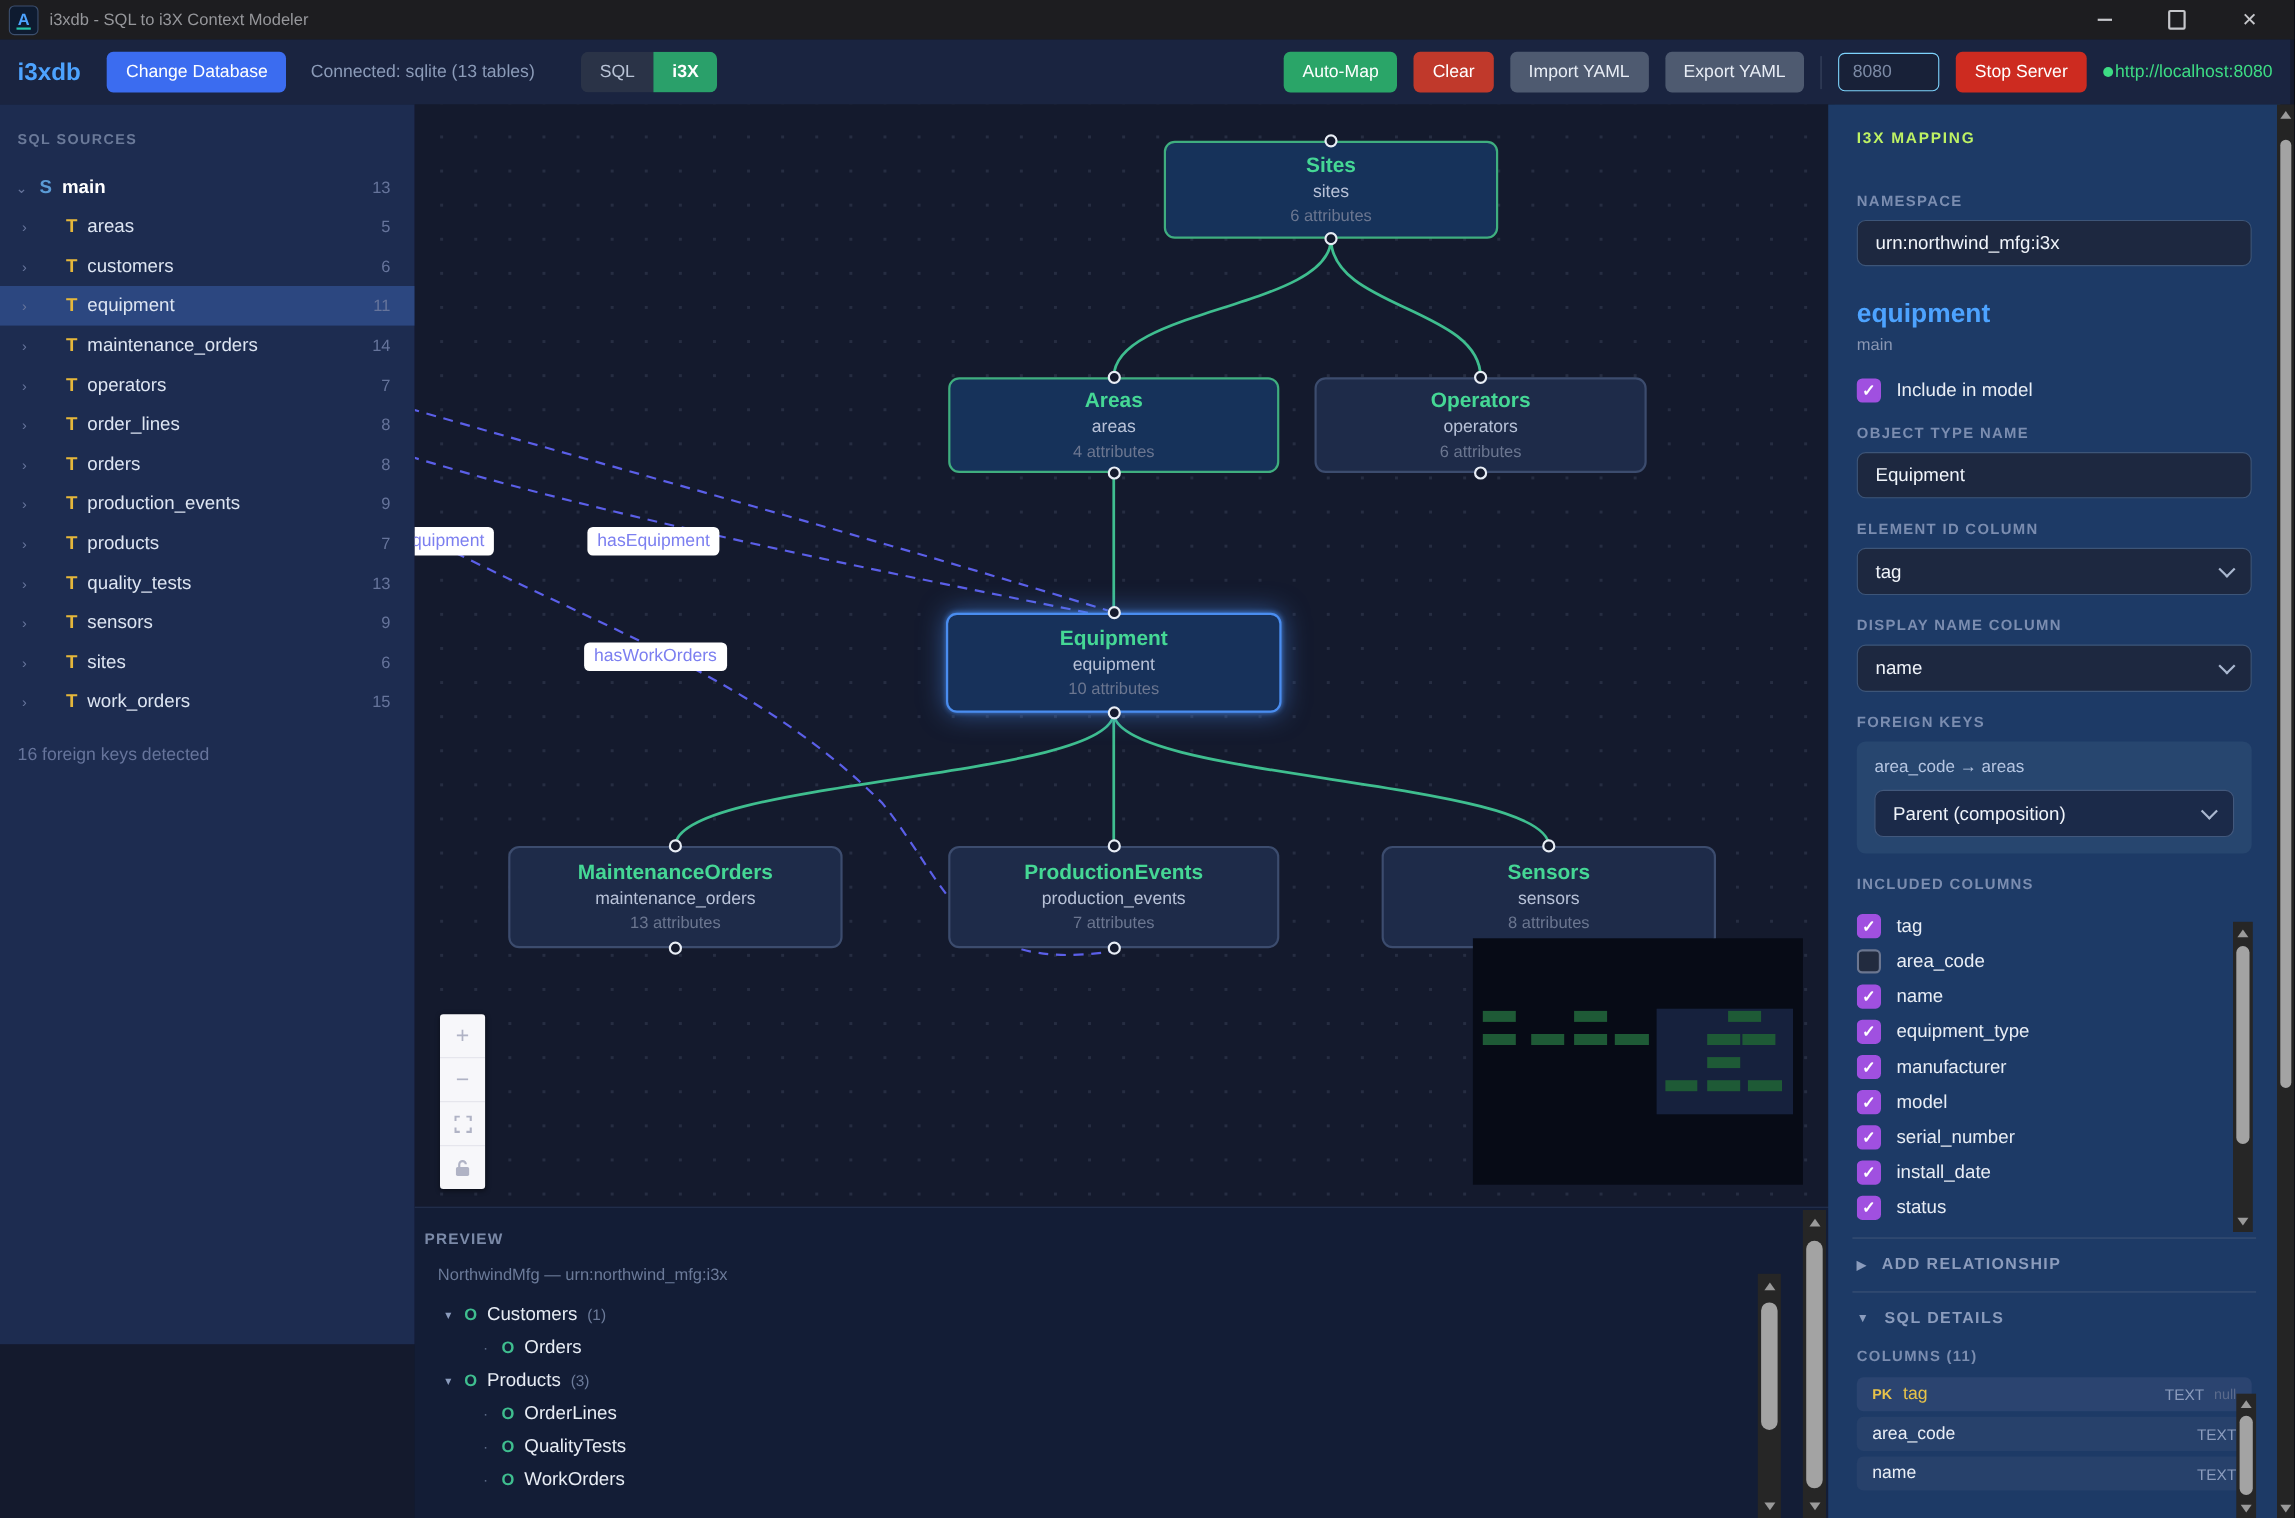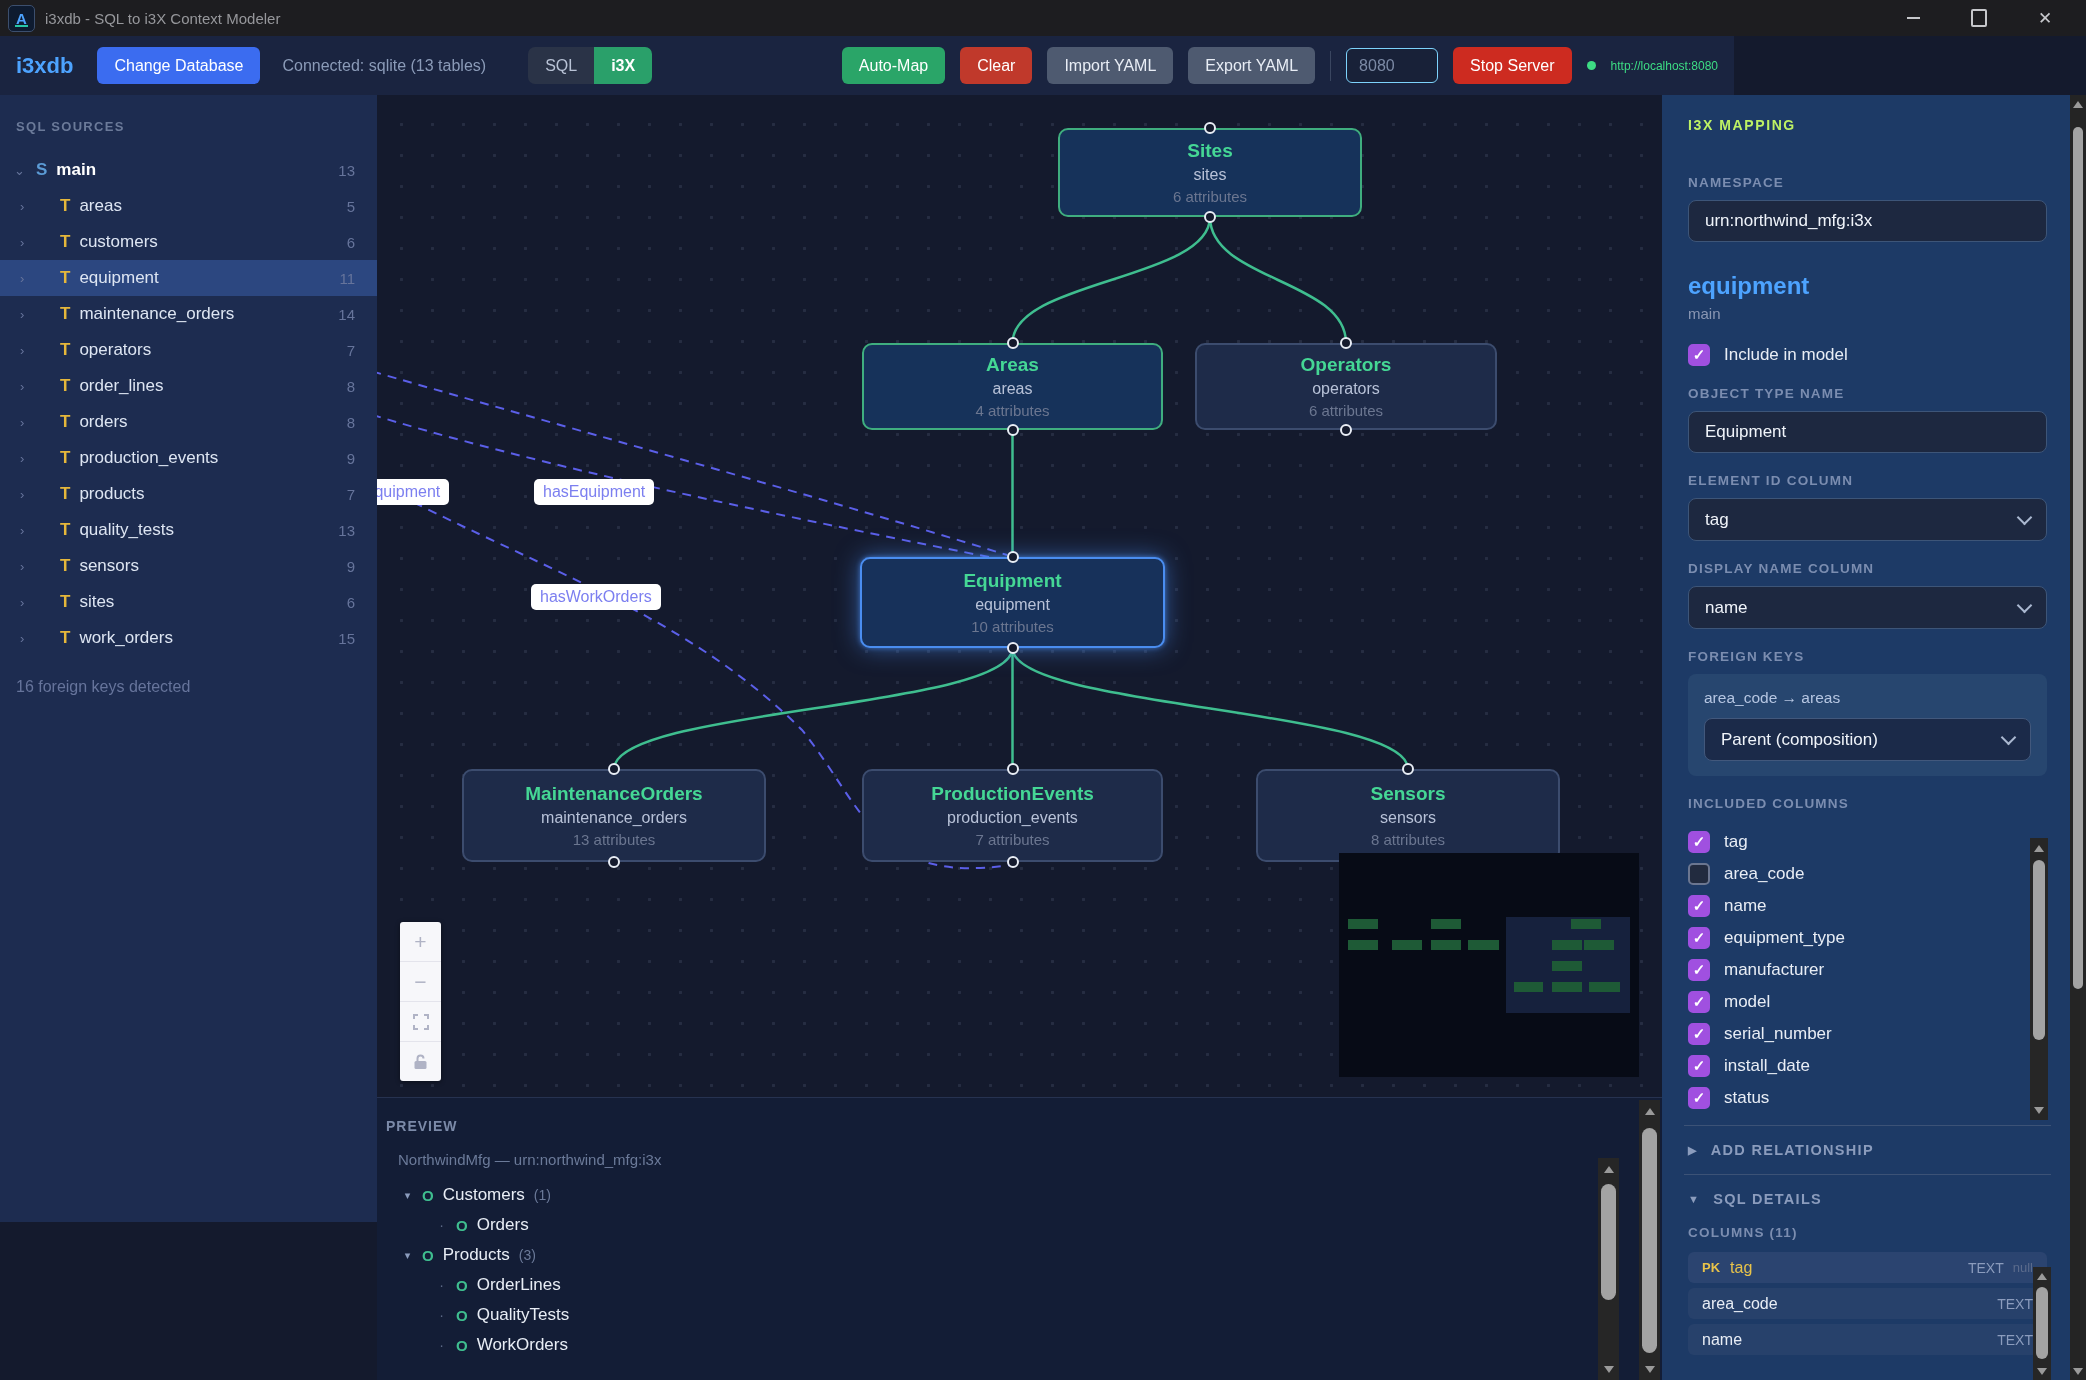--- a/index.html
+++ b/index.html
@@ -14,40 +14,40 @@
             font-size:15px;position:relative;}
   .app-icon::after{content:"";position:absolute;bottom:4px;left:6px;right:6px;height:2px;background:#27c6a8;}
   .tb-title{color:#96979b;font-size:15px;}
   .win-controls{margin-left:auto;display:flex;height:36px;}
   .win-btn{width:66px;display:flex;align-items:center;justify-content:center;color:#c6c7cb;font-size:15px;}
   .glyph-min{display:block;width:13px;height:2px;background:#c6c7cb;}
   .glyph-max{display:block;width:12px;height:14px;border:2px solid #c6c7cb;border-radius:2px;}
   .glyph-close{font-size:17px;}
 
   
-  .toolbar{position:absolute;left:0;top:36px;width:1734px;height:59px;background:#1a2440;
+  .toolbar{position:absolute;left:0;top:36px;width:2082px;height:59px;background:#1a2440;
            display:flex;align-items:center;padding:0 16px;box-sizing:border-box;gap:16px;}
   .logo{color:#4da3ff;font-weight:bold;font-size:22px;margin-right:8px;}
   .btn{border:none;border-radius:6px;height:37px;padding:0 17px;display:flex;align-items:center;
        font-size:16px;color:#fff;font-family:inherit;white-space:nowrap;}
   .btn-blue{background:#3b6cf0;}
   .btn-green{background:#2aa568;}
   .btn-red{background:#c0392b;}
   .btn-slate{background:#4e5a70;color:#e8edf5;}
   .btn-stop{background:#cd2b20;}
   .conn{color:#8b9bb8;font-size:16px;margin-left:6px;}
   .seg{display:flex;border-radius:7px;overflow:hidden;margin-left:26px;height:37px;}
   .seg-item{display:flex;align-items:center;padding:0 17px;font-size:16px;}
   .seg-sql{background:#2a3347;color:#b9c3d6;}
   .seg-i3x{background:#2aa06a;color:#fff;font-weight:bold;}
   .toolbar-right{margin-left:auto;display:flex;align-items:center;gap:15px;}
   .vdiv{width:1px;height:30px;background:#3a4660;}
   .port-input{width:92px;height:35px;background:#182138;border:1px solid #7dd3fc;border-radius:6px;
               color:#7c8aa5;font-size:16px;padding:0 12px;box-sizing:border-box;font-family:inherit;}
-  .url{color:#3ddc84;font-size:12px;display:flex;align-items:center;gap:15px;white-space:nowrap;}
+  .url{color:#3ddc84;font-size:16px;display:flex;align-items:center;gap:2px;white-space:nowrap;}
   .dot{width:9px;height:9px;border-radius:50%;background:#3ddc84;}
 
   
   .sidebar{position:absolute;left:0;top:95px;width:377px;height:1127px;background:#1d2c50;
            box-sizing:border-box;padding-top:24px;}
   .sb-header{color:#6b7a99;font-size:13px;font-weight:bold;letter-spacing:1.3px;padding:0 16px;margin-bottom:18px;}
   .sb-row{height:36px;display:flex;align-items:center;padding:0 22px 0 14px;gap:8px;font-size:17px;color:#dde5f2;}
   .sb-row.selected{background:#2c4780;}
   .sb-caret{color:#66749b;font-size:13px;width:14px;flex:0 0 auto;}
   .sb-row.table-row{padding-left:18px;}

